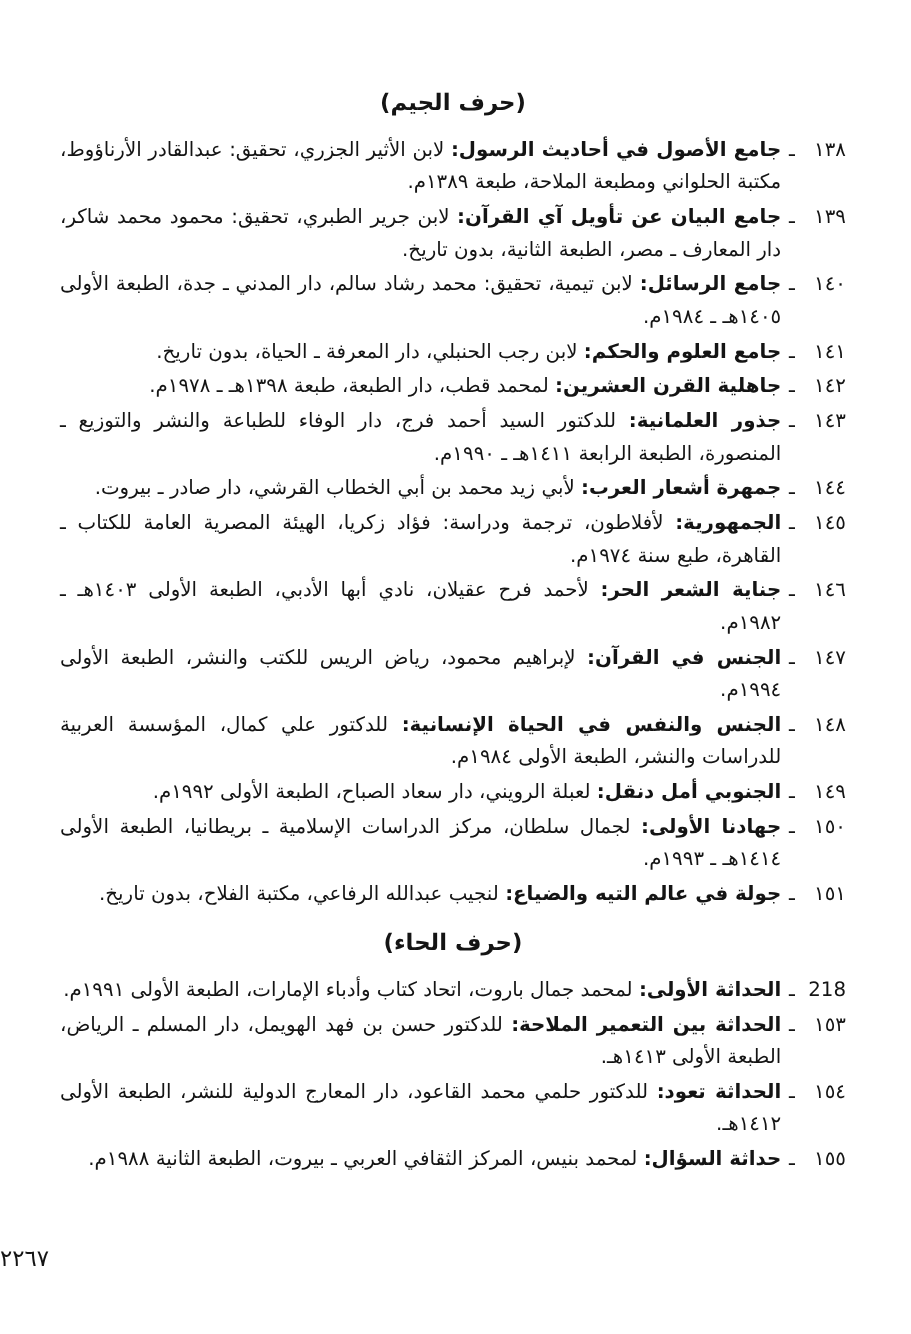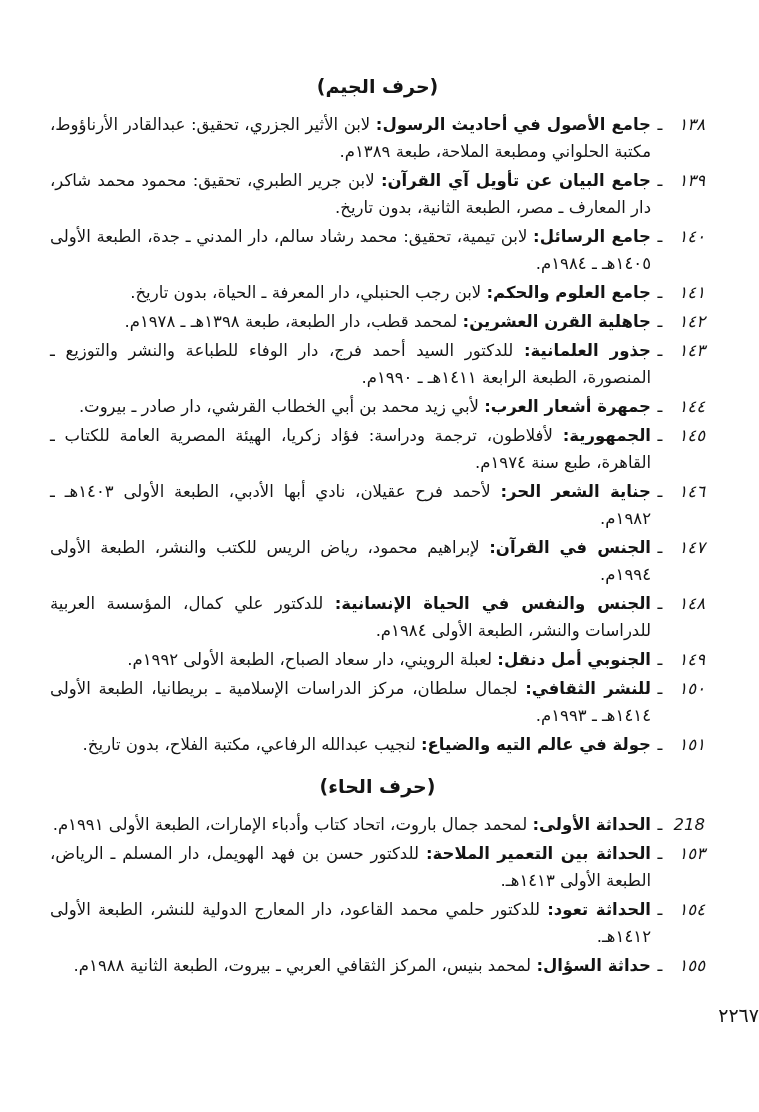--- a/index.html
+++ b/index.html
@@ -36,39 +36,38 @@
   .entry {
     display: flex;
     align-items: flex-start;
     font-size: 16.5px;
     line-height: 27px;
     margin-bottom: 2px;
   }
   .entry .num {
     flex: 0 0 36px;
     white-space: nowrap;
-    font-style: italic;
   }
   .entry .sep {
     flex: 0 0 18px;
     text-align: center;
   }
   .entry .body {
     flex: 1 1 auto;
     text-align: justify;
   }
   .entry .title {
     font-weight: bold;
   }
   .page-number {
     position: absolute;
-    top: 1004px;
+    top: 1038px;
     left: 0;
     right: 0;
-    text-align: right;
+    text-align: left;
     font-size: 19px;
     letter-spacing: 3px;
     direction: rtl;
   }
 </style>
 </head>
 <body>
 
 <div class="page">
 
@@ -144,21 +143,21 @@
 
       <div class="entry">
         <span class="num">١٤٩</span>
         <span class="sep">ـ</span>
         <span class="body"><span class="title">الجنوبي أمل دنقل:</span> <span class="text">لعبلة الرويني، دار سعاد الصباح، الطبعة الأولى ١٩٩٢م.</span></span>
       </div>
 
       <div class="entry">
         <span class="num">١٥٠</span>
         <span class="sep">ـ</span>
-        <span class="body"><span class="title">للنشر الثقافي:</span> <span class="text">لجمال سلطان، مركز الدراسات الإسلامية ـ بريطانيا، الطبعة الأولى ١٤١٤هـ ـ ١٩٩٣م.</span></span>
+        <span class="body"><span class="title">جهادنا الأولى:</span> <span class="text">لجمال سلطان، مركز الدراسات الإسلامية ـ بريطانيا، الطبعة الأولى ١٤١٤هـ ـ ١٩٩٣م.</span></span>
       </div>
 
       <div class="entry">
         <span class="num">١٥١</span>
         <span class="sep">ـ</span>
         <span class="body"><span class="title">جولة في عالم التيه والضياع:</span> <span class="text">لنجيب عبدالله الرفاعي، مكتبة الفلاح، بدون تاريخ.</span></span>
       </div>
     </div>
 
   <h2 class="section-header second">(حرف الحاء)</h2>

